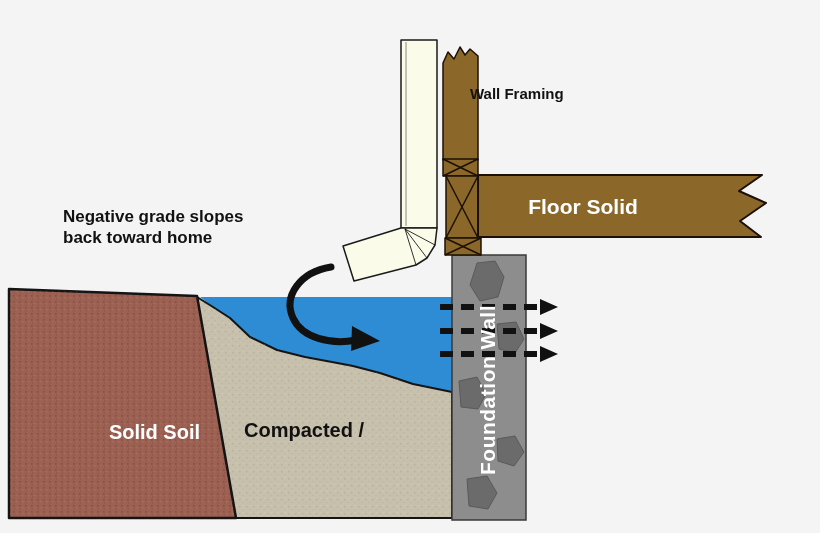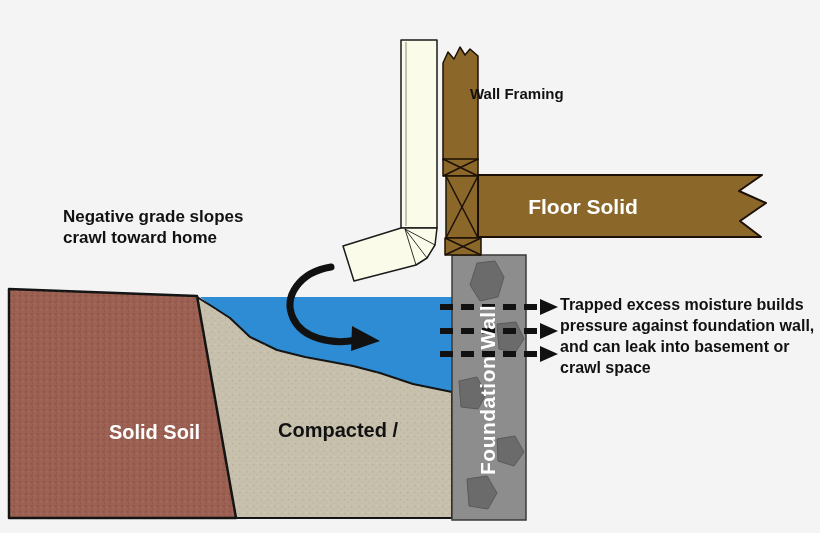--- a/index.html
+++ b/index.html
@@ -15,21 +15,21 @@
   .lbl-dark{color:#111;}
   .lbl-light{color:#fff;}
   .wall-framing-label{left:470px;top:85px;font-size:15px;}
   .floor-joist-label{left:478px;top:195px;width:210px;text-align:center;font-size:21px;}
   .foundation-wall-label{
     left:379px;top:377px;width:220px;height:26px;
     transform:rotate(-90deg);
     text-align:center;font-size:21px;letter-spacing:.5px;
   }
   .solid-soil-label{left:30px;top:421px;width:170px;text-align:right;font-size:20px;}
-  .backfill-label{left:238px;top:417px;width:200px;text-align:center;font-size:20px;line-height:27px;}
+  .backfill-label{left:244px;top:417px;width:200px;font-size:20px;line-height:27px;}
   .negative-grade-label{left:35px;top:206px;font-size:17px;line-height:21px;margin-left:28px;}
   .moisture-note{left:560px;top:294px;width:258px;font-size:16px;line-height:21px;}
 </style>
 </head>
 <body>
 
 <div id="canvas">
 
   <svg id="scene" width="820" height="533" viewBox="0 0 820 533">
     <defs>
@@ -116,35 +116,29 @@
       <g fill="#111111">
         <polygon points="540,299 558,307 540,315"></polygon>
         <polygon points="540,323 558,331 540,339"></polygon>
         <polygon points="540,346 558,354 540,362"></polygon>
       </g>
     </g>
   </svg>
 
   <div class="lbl lbl-dark negative-grade-label">
     <div>Negative grade slopes</div>
-    <div>crawl toward home</div>
+    <div>back toward home</div>
   </div>
 
   <div class="lbl lbl-dark wall-framing-label">Wall Framing</div>
 
   <div class="lbl lbl-light floor-joist-label">Floor Solid</div>
 
   <div class="lbl lbl-light foundation-wall-label">Foundation Wall</div>
 
   <div class="lbl lbl-light solid-soil-label">Solid Soil</div>
 
   <div class="lbl lbl-dark backfill-label">
     <div>Compacted /</div>
   </div>
 
-  <div class="lbl lbl-dark moisture-note">
-    <div>Trapped excess moisture builds</div>
-    <div>pressure against foundation wall,</div>
-    <div>and can leak into basement or</div>
-    <div>crawl space</div>
-  </div>
 
 </div>
 
 </body></html>

